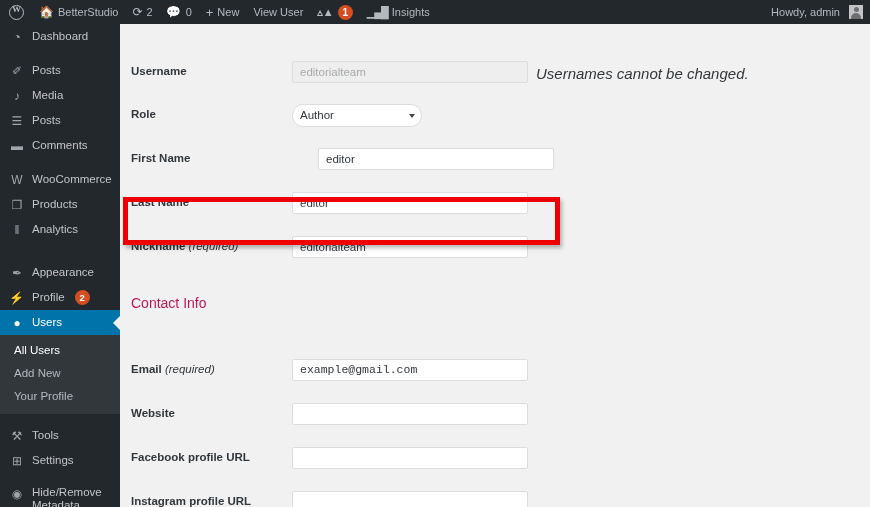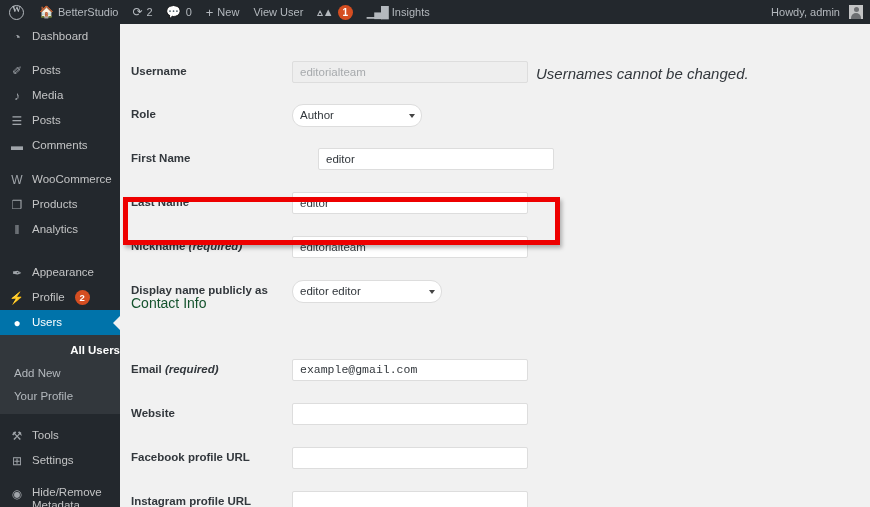--- a/index.html
+++ b/index.html
@@ -93,39 +93,39 @@
     display: inline-flex; align-items: center; justify-content: center;
     min-width: 15px; height: 15px; padding: 0 4px; margin-left: 3px;
     border-radius: 8px; background: #d54e21; color: #fff;
     font-size: 9.5px; font-weight: 600;
   }
   #submenu { background: #32373c; padding: 4px 0 6px 0; }
   .submenu-item {
     padding: 4px 0 4px 14px; font-size: 11.5px;
     color: #b4b9be; line-height: 15px;
   }
-  .submenu-item.active { color: #fff; font-weight: bold; text-align: right; }
+  .submenu-item.active { color: #fff; font-weight: normal; }
 
   
   #content {
     position: absolute; left: 120px; top: 24px;
     width: 750px; height: 483px;
     background: #f1f1f1;
     overflow: hidden;
   }
   .frow {
     position: absolute; left: 0; width: 750px;
     display: flex; align-items: flex-start; margin-top: 28px;
   }
   .flabel {
     width: 162px; flex: 0 0 162px;
     padding-left: 11px; padding-top: 4px;
     font-size: 11.5px; font-weight: bold; color: #32373c;
   }
-  .flabel em { font-weight: bold; font-style: italic; }
+  .flabel em { font-weight: normal; font-style: italic; }
   .finput {
     width: 236px; height: 22px;
     border: 1px solid #ddd; background: #fff;
     border-radius: 2px;
     padding: 0 7px; font-size: 11.5px; color: #32373c;
     line-height: 20px; display: block;
   }
   .finput.readonly { background: #eee; color: #a7aaad; border-color: #ddd; }
   .fnote {
     font-size: 15px; font-style: italic; color: #32373c;
@@ -138,21 +138,21 @@
     position: relative; display: inline-block;
   }
   .fselect .caret {
     position: absolute; right: 6px; top: 50%; margin-top: -2px;
     width: 0; height: 0;
     border-style: solid; border-width: 4px 3.5px 0 3.5px;
     border-color: #444 transparent transparent transparent;
   }
   .section-h {
     position: absolute; left: 11px;
-    font-size: 14px; font-weight: normal; color: #14532d;
+    font-size: 14px; font-weight: normal; color: #be185d;
   }
 
   
   #highlight {
     position: absolute;
     border: 5px solid #ee0000;
     background: transparent;
     box-shadow: 2px 3px 4px rgba(0,0,0,0.28);
     z-index: 20;
     pointer-events: none;
@@ -294,26 +294,20 @@
       <div style="display: flex; align-items: flex-start; margin-left: 10px;">
         <span class="finput">editor</span>
       </div>
     </div>
     <div class="frow" style="top: 184px;">
       <div class="flabel"><span>Nickname</span> <em>(required)</em></div>
       <div style="display: flex; align-items: flex-start; margin-left: 10px;">
         <span class="finput">editorialteam</span>
       </div>
     </div>
-    <div class="frow" style="top: 228px;">
-      <div class="flabel"><span>Display name publicly as</span></div>
-      <div style="display: flex; align-items: flex-start; margin-left: 10px;">
-        <span class="fselect" style="width: 150px;"><span>editor editor</span><span class="caret"></span></span>
-      </div>
-    </div>
     <div class="section-h" style="top: 271px;">Contact Info</div>
     <div class="frow" style="top: 307px;">
       <div class="flabel"><span>Email</span> <em>(required)</em></div>
       <div style="display: flex; align-items: flex-end; margin-left: 10px; font-family: Liberation Mono, monospace;">
         <span class="finput">example@gmail.com</span>
       </div>
     </div>
     <div class="frow" style="top: 395px;">
       <div class="flabel"><span>Facebook profile URL</span></div>
       <div style="display: flex; align-items: flex-start; margin-left: 10px;">

